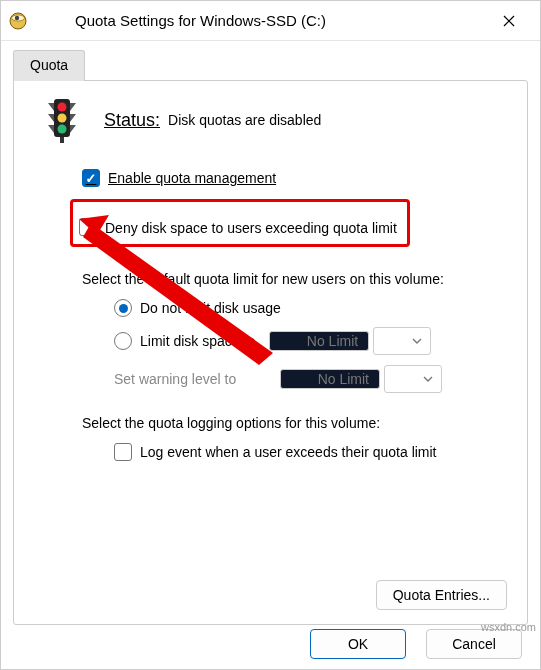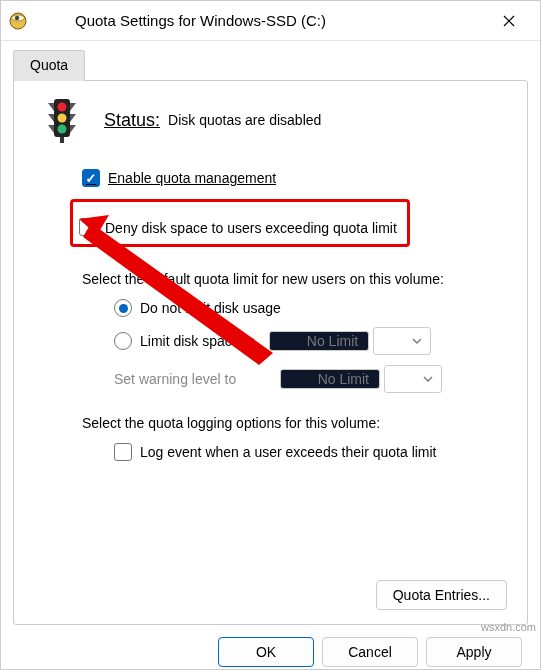--- a/index.html
+++ b/index.html
@@ -81,21 +81,21 @@
     position: absolute; bottom: 14px; right: 20px;
   }
   .btn {
     height: 30px; padding: 0 16px; font-size: 14px; border: 1px solid #ccc;
     background: #fdfdfd; border-radius: 4px; cursor: pointer;
     display: inline-flex; align-items: center; justify-content: center;
     min-width: 96px;
   }
   .btn.primary { border-color: #0067c0; color: #000; }
   .button-row {
-    position: absolute; bottom: 2px; right: 18px; display: flex; gap: 8px;
+    position: absolute; bottom: 10px; right: 18px; display: flex; gap: 20px;
   }
   .watermark { position: absolute; bottom: 36px; right: 4px; font-size: 11px; color: #999; }
   .arrow-overlay { position: absolute; pointer-events: none; }
 </style>
 </head>
 <body>
 
 <div class="window">
 
   <div class="titlebar">
@@ -190,21 +190,20 @@
       <div class="qentries">
         <button class="btn" style="min-width:130px">Quota Entries...</button>
       </div>
 
     </div>
   </div>
 
   <div class="button-row">
     <button class="btn primary">OK</button>
     <button class="btn">Cancel</button>
-    <button class="btn">Apply</button>
   </div>
 
   <svg class="arrow-overlay" style="left:72px; top:212px;" width="240" height="156">
     <defs>
       <filter id="sh">
           <feDropShadow dx="0" dy="0" stdDeviation="0"></feDropShadow>
         </filter>
     </defs>
     <polygon points="6,6 36,2 24,22" fill="#e60000"></polygon>
     <polygon points="18,10 200,140 186,152 10,24" fill="#e60000"></polygon>

